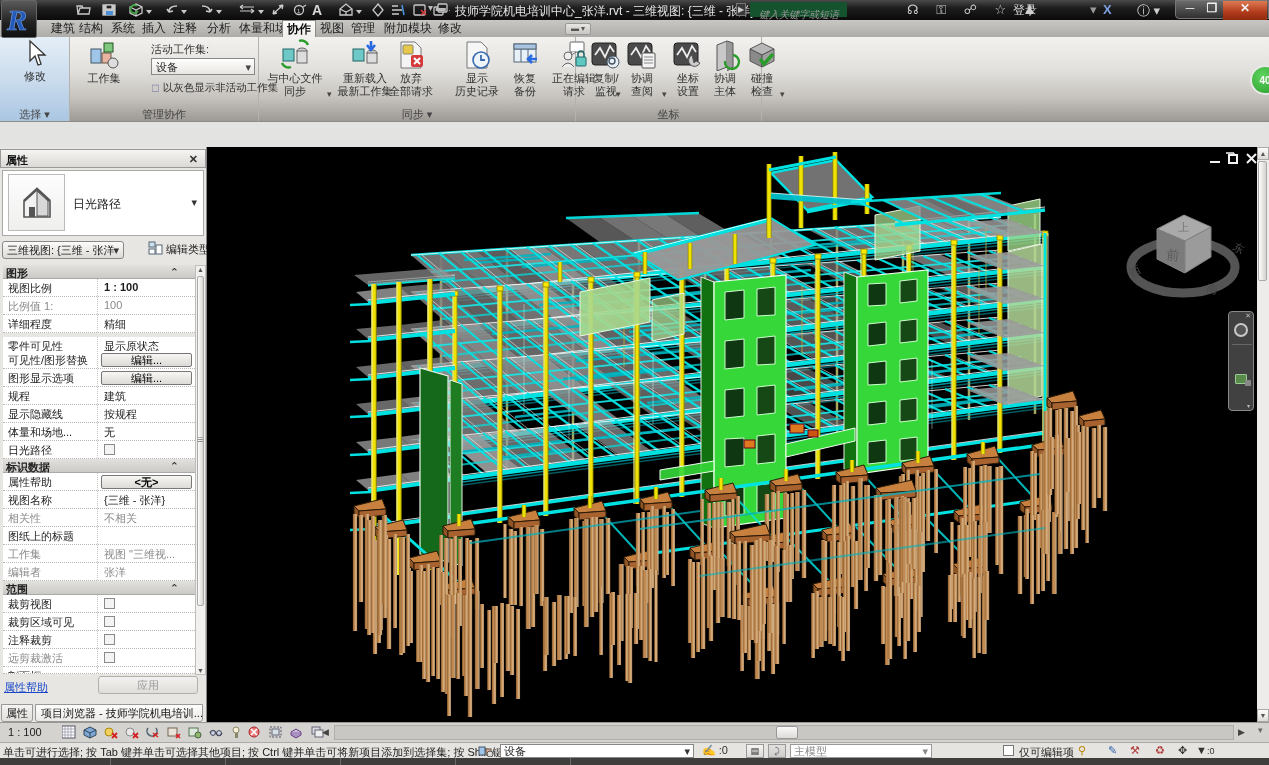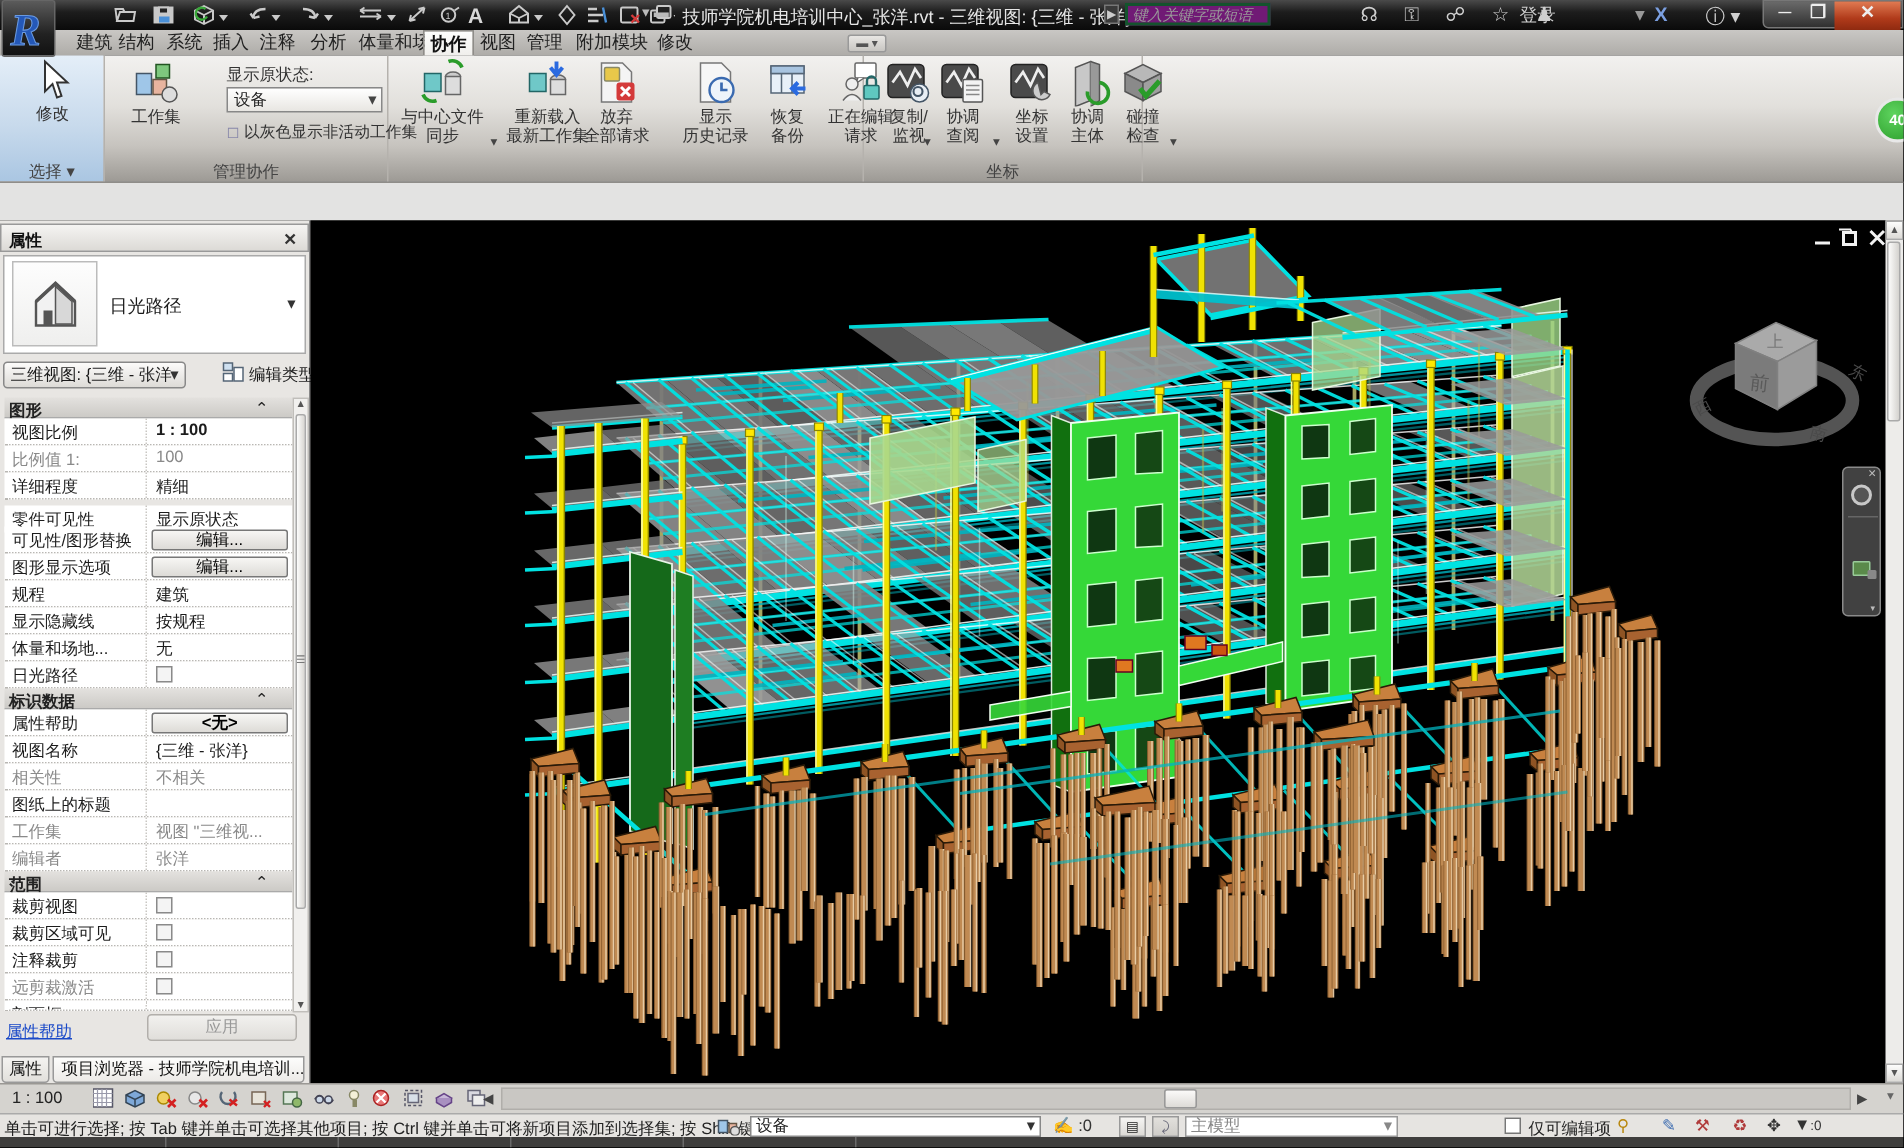--- a/index.html
+++ b/index.html
@@ -2,21 +2,21 @@
 <html><head><meta charset="utf-8"><style>
 *{margin:0;padding:0;box-sizing:border-box}
 html,body{width:1269px;height:765px;overflow:hidden;font-family:"Liberation Sans",sans-serif;background:#000}
 #page{position:relative;width:1269px;height:765px}
 
 #titlebar{position:absolute;left:0;top:0;width:1269px;height:20px;background:linear-gradient(#4a4a4a,#1d1d1d 40%,#0a0a0a);color:#d8d8d8;font-size:12px}
 .qat{position:absolute;top:2px;height:16px;color:#cfcfcf;font-size:13px}
 #rvtlogo{position:absolute;left:1px;top:0;width:36px;height:38px;background:linear-gradient(#5a5a5a,#222 60%,#111);border:1px solid #666;border-radius:2px;z-index:30}
 #rvtlogo svg{position:absolute;left:3px;top:2px}
 .title-text{position:absolute;left:455px;top:3px;color:#e6e6e6;font-size:12px}
-.searchbox{position:absolute;left:750px;top:2px;width:97px;height:15px;background:#701a75;border:2px solid #14532d;color:#999;font-style:italic;font-size:10px;padding-left:3px;line-height:13px}
+.searchbox{position:absolute;left:750px;top:2px;width:97px;height:15px;background:#14532d;border:6px solid #14532d;color:#999;font-style:italic;font-size:10px;padding-left:3px;line-height:13px}
 .winbtns{position:absolute;right:0;top:0;width:94px;height:19px;border:1px solid #777;border-radius:0 0 0 4px;background:linear-gradient(#6a6a6a,#303030)}
 .winbtn{position:absolute;top:0;height:19px;text-align:center;color:#eee;font-size:12px;font-weight:bold}
 .closebtn{background:linear-gradient(#e07a52,#b03a1a 60%,#8f2a10);border-radius:0;width:44px;right:1px}
 
 #tabrow{position:absolute;left:0;top:20px;width:1269px;height:17px;background:linear-gradient(#c9c7c4,#aeaca8);font-size:12px;color:#222}
 .rtab{position:absolute;top:0;height:17px;line-height:17px;text-align:center}
 .rtab.active{background:linear-gradient(#fdfdfc,#f0efec);border:1px solid #8e8c88;border-bottom:none;color:#111;font-weight:bold}
 
 #ribbon{position:absolute;left:0;top:37px;width:1269px;height:84px;background:linear-gradient(#f2f1ef,#e2e0dc 40%,#c6c3be 72%,#9d9a95);font-size:11px;color:#333}
 .rpanel{position:absolute;top:0;height:84px;border-right:1px solid #b5b2ad}
@@ -151,21 +151,21 @@
           </svg>修改</div>
    <div class="plabel">选择 ▾</div>
  </div>
  <div class="rpanel" style="left:70px;width:189px">
    <div class="rbtn" style="left:12px;width:44px"><svg class="ic" width="32" height="32" viewBox="0 0 32 32">
             <rect x="3" y="10" width="10" height="14" fill="#9fc6e8" stroke="#456"></rect>
             <rect x="14" y="14" width="9" height="10" fill="#e8b49f" stroke="#654"></rect>
             <rect x="16" y="4" width="9" height="9" fill="#7ec87e" stroke="#252"></rect>
             <circle cx="25" cy="24" r="5" fill="#ddd" stroke="#555"></circle>
           </svg>工作集</div>
-   <div style="position:absolute;left:81px;top:5px;color:#333">显示原状态:</div>
+   <div style="position:absolute;left:81px;top:5px;color:#333">活动工作集:</div>
    <div style="position:absolute;left:81px;top:21px;width:104px;height:17px;background:linear-gradient(#fff,#e8e6e2);border:1px solid #888;color:#222;line-height:16px;padding-left:4px">设备<span style="position:absolute;right:3px;color:#444">▾</span></div>
    <div style="position:absolute;left:81px;top:44px;color:#333;white-space:nowrap;font-size:10.5px"><span style="color:#88a">◻</span> 以灰色显示非活动工作集</div>
    <div class="plabel">管理协作</div>
  </div>
  <div class="rpanel" style="left:259px;width:317px">
    <div class="rbtn" style="left:5px;width:62px"><svg class="ic" width="32" height="32" viewBox="0 0 32 32">
             <rect x="4" y="10" width="11" height="12" fill="#6fc8c8" stroke="#266"></rect>
             <ellipse cx="23" cy="12" rx="5" ry="3" fill="#ccc" stroke="#666"></ellipse>
             <rect x="18" y="12" width="10" height="12" fill="#ddd" stroke="#666"></rect>
             <path d="M20 2 a7 7 0 0 1 9 4" stroke="#2a9c2a" stroke-width="2.4" fill="none"></path>
@@ -196,20 +196,21 @@
             <path d="M28 20 l-8 0 m3 -4 l-4 4 l4 4" stroke="#2a6ae0" stroke-width="2.6" fill="none"></path>
           </svg>恢复<br>备份</div>
    <div class="rbtn" style="left:289px;width:52px"><svg class="ic" width="32" height="32" viewBox="0 0 32 32">
             <rect x="12" y="3" width="14" height="10" rx="1" fill="#fff" stroke="#666"></rect>
             <path d="M14 13 l-2 4 l6 -4" fill="#fff" stroke="#666"></path>
             <circle cx="10" cy="17" r="4" fill="#eee" stroke="#666"></circle>
             <path d="M4 28 q6 -8 12 0" fill="#eee" stroke="#666"></path>
             <rect x="18" y="18" width="10" height="9" rx="1" fill="#5fc8c0" stroke="#266"></rect>
             <path d="M20 18 v-3 a3 3 0 0 1 6 0 v3" fill="none" stroke="#266" stroke-width="1.6"></path>
           </svg>正在编辑<br>请求</div>
+   <div class="plabel">同步 ▾</div>
  </div>
  <div class="rpanel" style="left:576px;width:186px">
    <div class="rbtn" style="left:10px;width:40px"><svg class="ic" width="32" height="32" viewBox="0 0 32 32">
             <rect x="2" y="4" width="24" height="22" rx="3" fill="#4a4a4a" stroke="#222"></rect>
             <path d="M5 16 l5 -7 l5 9 l5 -11 l4 6" stroke="#eee" stroke-width="1.8" fill="none"></path>
             <circle cx="23" cy="23" r="6" fill="#e8eef4" stroke="#456"></circle>
             <circle cx="22" cy="22" r="3" fill="none" stroke="#456" stroke-width="1.4"></circle>
           </svg>复制/<br>监视</div>
    <div style="position:absolute;left:40px;top:52px;color:#444;font-size:9px">▾</div>
    <div class="rbtn" style="left:46px;width:40px"><svg class="ic" width="32" height="32" viewBox="0 0 32 32">

